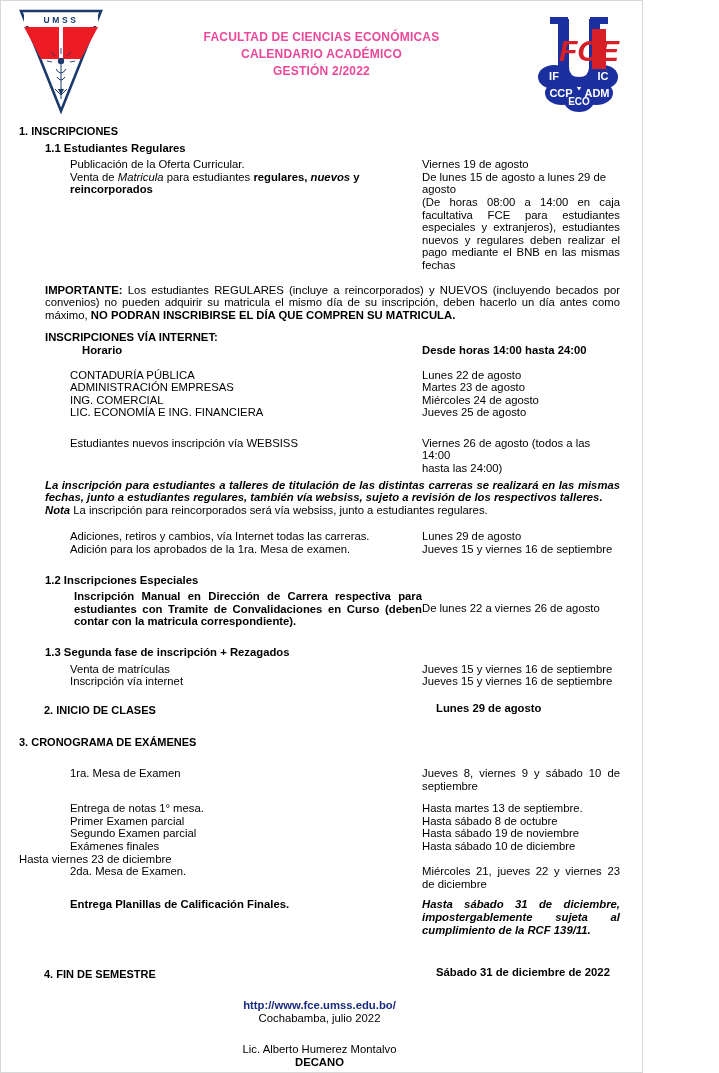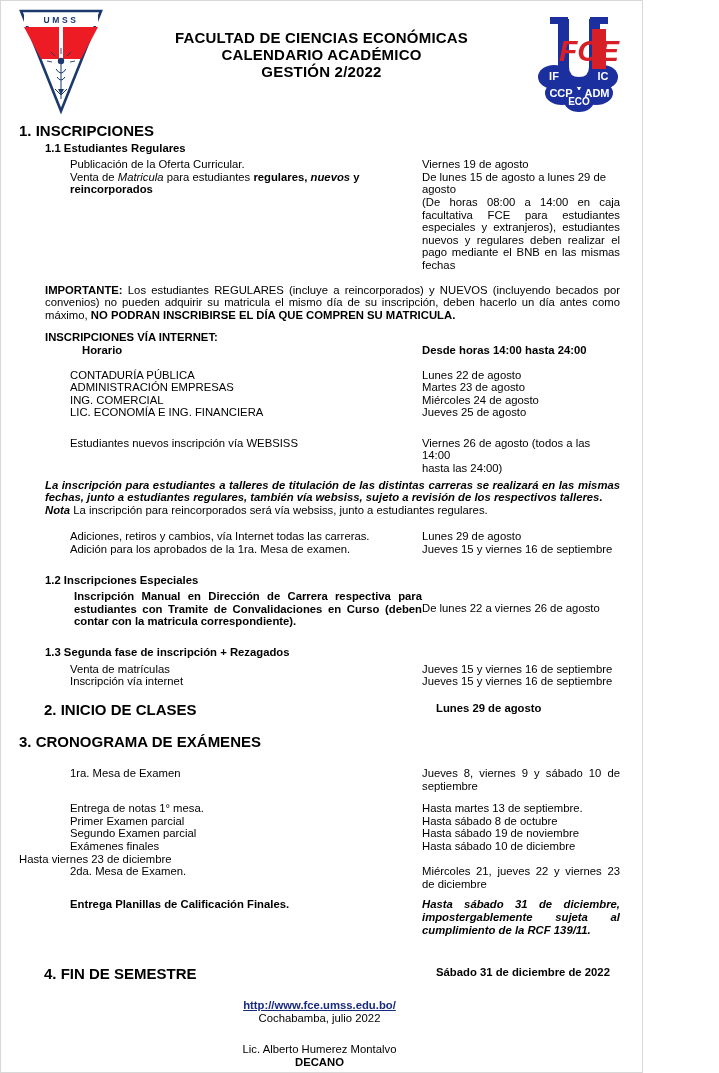--- a/index.html
+++ b/index.html
@@ -38,23 +38,23 @@
     top: 8px;
     width: 92px;
     height: 104px;
   }
   .title-block {
     position: absolute;
     left: 120px;
     right: 120px;
     top: 28px;
     text-align: center;
-    color: #000000;
+    color: #ec4899;
     font-weight: bold;
-    font-size: 15px;
+    font-size: 12px;
     line-height: 17px;
     letter-spacing: 0.2px;
   }
 
   
   .doc {
     position: relative;
     padding: 0 22px 0 18px;
     color: #000000;
     font-size: 11.3px;
@@ -77,21 +77,21 @@
     padding-left: 0px;
   }
 
   .b { font-weight: bold; }
   .i { font-style: italic; }
   .bi { font-weight: bold; font-style: italic; }
   .justall { text-align: justify; }
 
   .sec-num {
     font-weight: bold;
-    font-size: 15px;
+    font-size: 11px;
     margin-top: 2px;
   }
   .sub-head {
     font-weight: bold;
     padding-left: 26px;
   }
   .lvl1 { padding-left: 26px; }
   .lvl2 { padding-left: 30px; }
   .lvl3 { padding-left: 38px; }
 
@@ -105,21 +105,20 @@
   
   .footer {
     text-align: center;
     font-size: 11.3px;
     line-height: 13px;
     margin-top: 18px;
   }
   .footer a, .url {
     color: #182A7E;
     font-weight: bold;
-    text-decoration: underline;
   }
   .dean-name { margin-top: 18px; }
   .dean-role { font-weight: bold; }
 </style>
 </head>
 <body>
 
 <div id="page">
 
   <div class="header">

